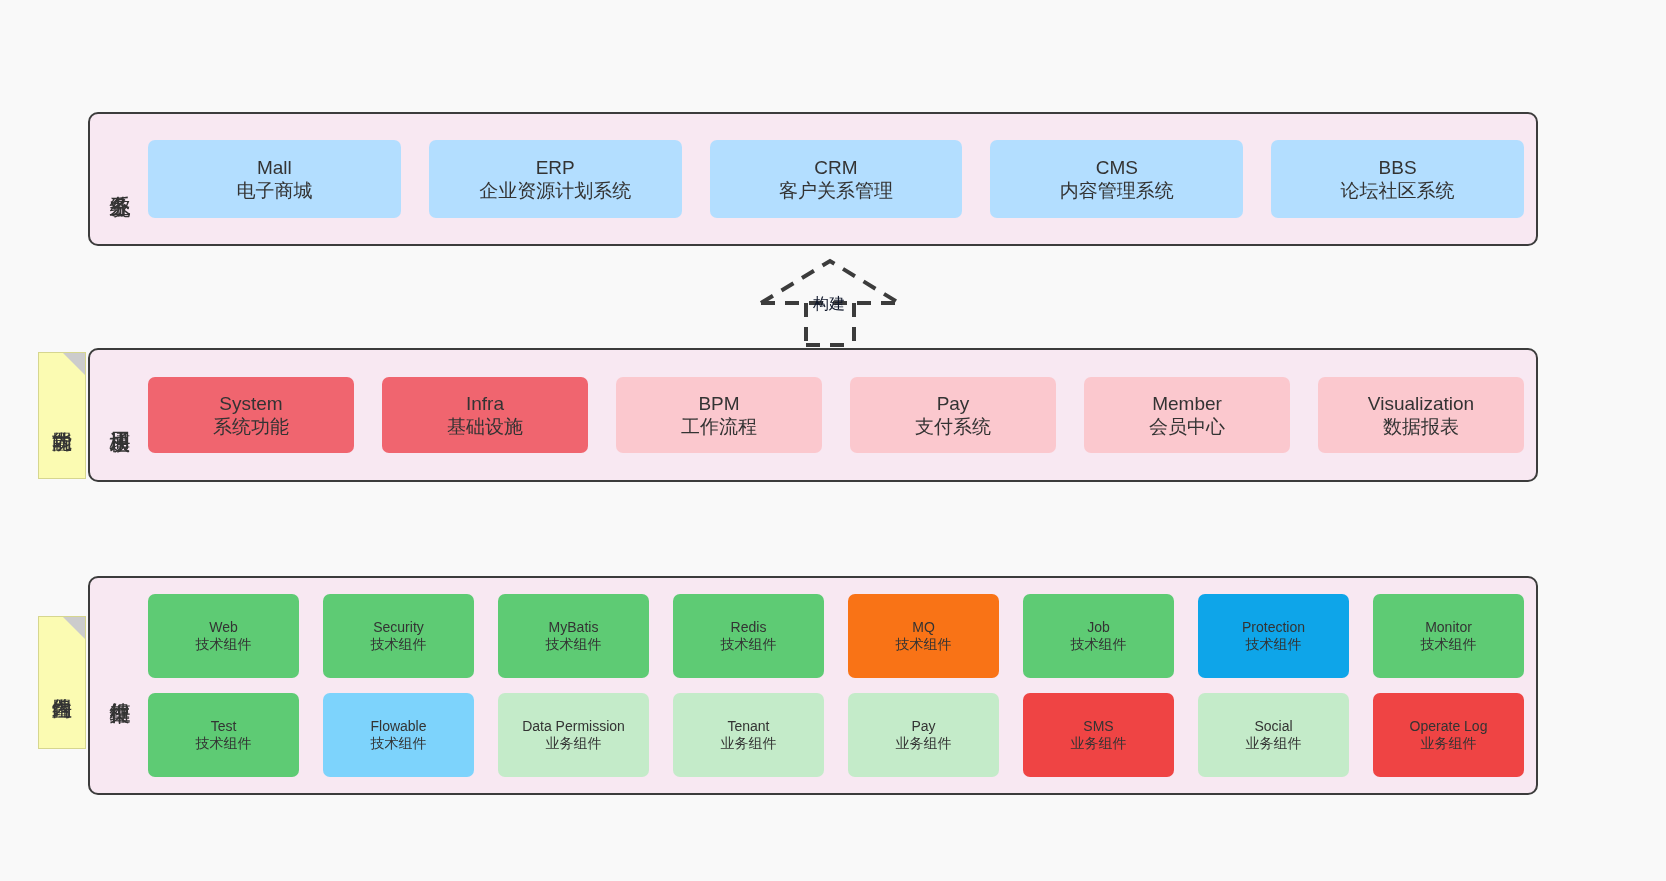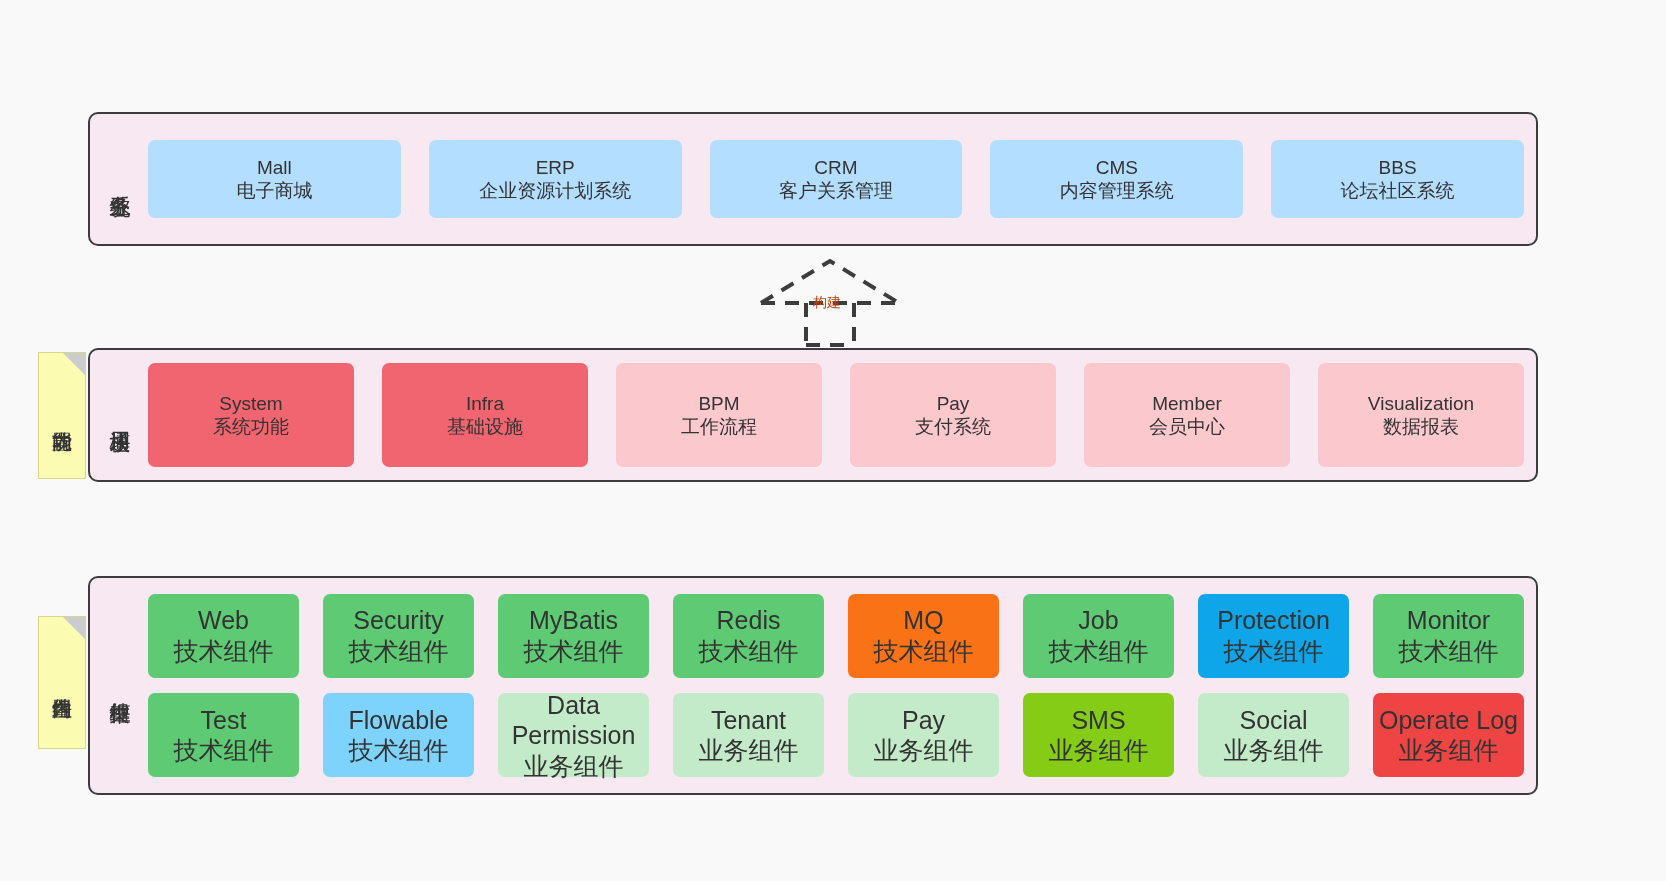--- a/index.html
+++ b/index.html
@@ -82,27 +82,27 @@
   .card .cn { display: block; }
 
   
   #layer-business { left: 88px; top: 112px; width: 1450px; height: 134px; }
   #layer-business .card-row { height: 78px; }
   #layer-business .card { height: 78px; background: #b3deff; }
 
   
   #layer-modules { left: 88px; top: 348px; width: 1450px; height: 134px; }
   #layer-modules .card-row { height: 84px; }
-  #layer-modules .card { height: 104px; }
+  #layer-modules .card { height: 76px; }
 
   
   #layer-framework { left: 88px; top: 576px; width: 1450px; height: 219px; }
   #layer-framework .cards { gap: 12px; padding: 14px 12px 14px 4px; }
   #layer-framework .card-row { gap: 24px; }
-  #layer-framework .card { height: 84px; font-size: 25px; }
+  #layer-framework .card { height: 84px; font-size: 14px; }
 
   
   .note {
     position: absolute;
     box-sizing: border-box;
     background: #fbfbb2;
     border: 1px solid #d6d68f;
     font-size: 20px;
     line-height: 1.16;
     color: #333;
@@ -125,22 +125,22 @@
   }
   #note-feature { left: 38px; top: 352px; width: 48px; height: 127px; }
   #note-component { left: 38px; top: 616px; width: 48px; height: 133px; }
 
   
   .arrow {
     position: absolute;
   }
   .arrow-label {
     position: absolute;
-    font-size: 14px;
-    color: #c2410c;
+    font-size: 16px;
+    color: #0f172a;
     background: transparent;
     white-space: nowrap;
   }
   #arrow-build { left: 745.0px; top: 255px; width: 170px; height: 92px; }
   #arrow-build .arrow-label { left: 68px; top: 39px; }
   #arrow-impl { left: 760px; top: 489px; width: 170px; height: 92px; }
   #arrow-impl .arrow-label { left: 68px; top: 39px; }
 </style>
 </head>
 <body>
@@ -282,21 +282,21 @@
           <span class="cn">业务组件</span>
         </div>
         <div class="card" style="background:#c4ebc9">
           <span class="en">Tenant</span>
           <span class="cn">业务组件</span>
         </div>
         <div class="card" style="background:#c4ebc9">
           <span class="en">Pay</span>
           <span class="cn">业务组件</span>
         </div>
-        <div class="card" style="background:#84cc16">
+        <div class="card" style="background:#ef4444">
           <span class="en">SMS</span>
           <span class="cn">业务组件</span>
         </div>
         <div class="card" style="background:#c4ebc9">
           <span class="en">Social</span>
           <span class="cn">业务组件</span>
         </div>
         <div class="card" style="background:#ef4444">
           <span class="en">Operate Log</span>
           <span class="cn">业务组件</span>

